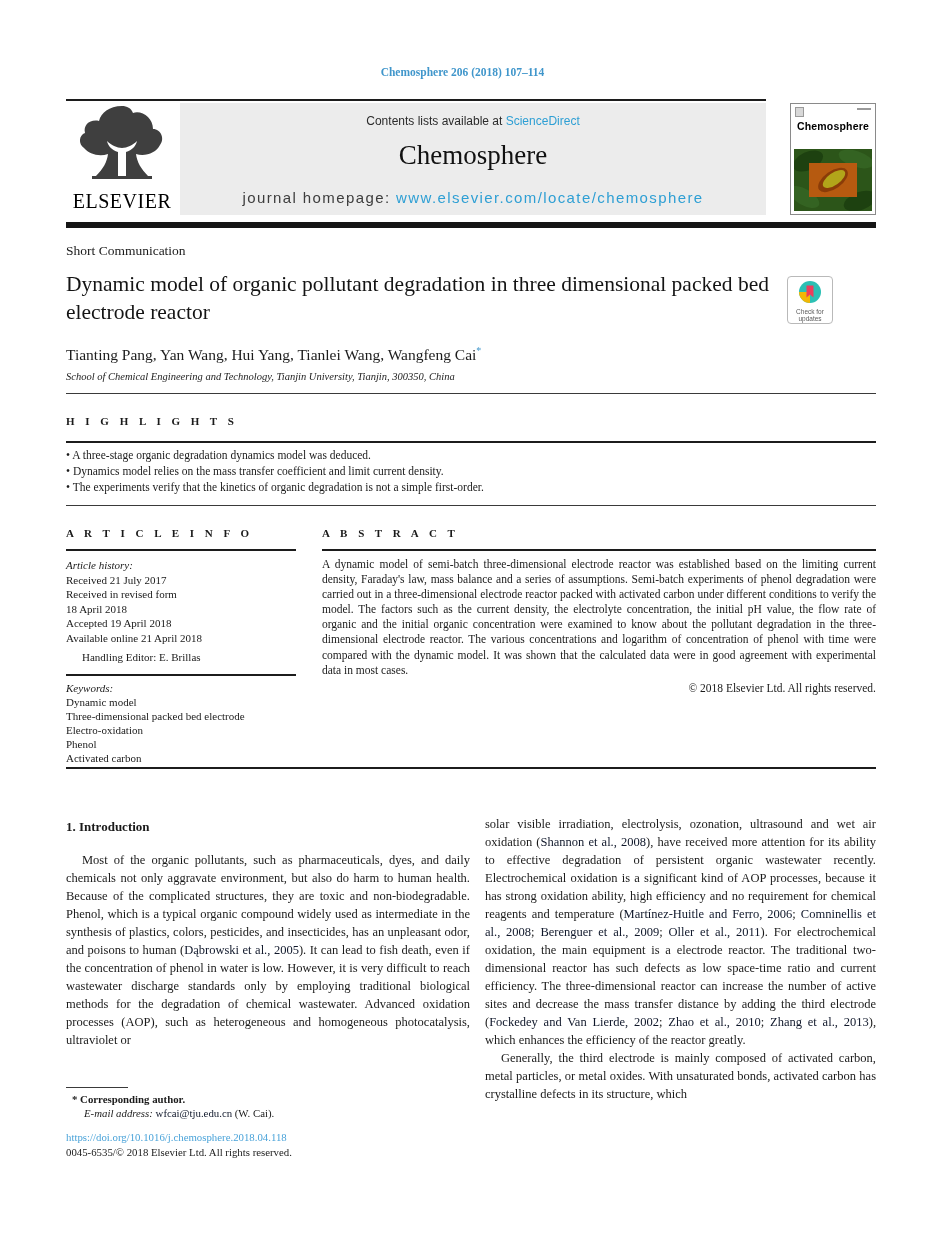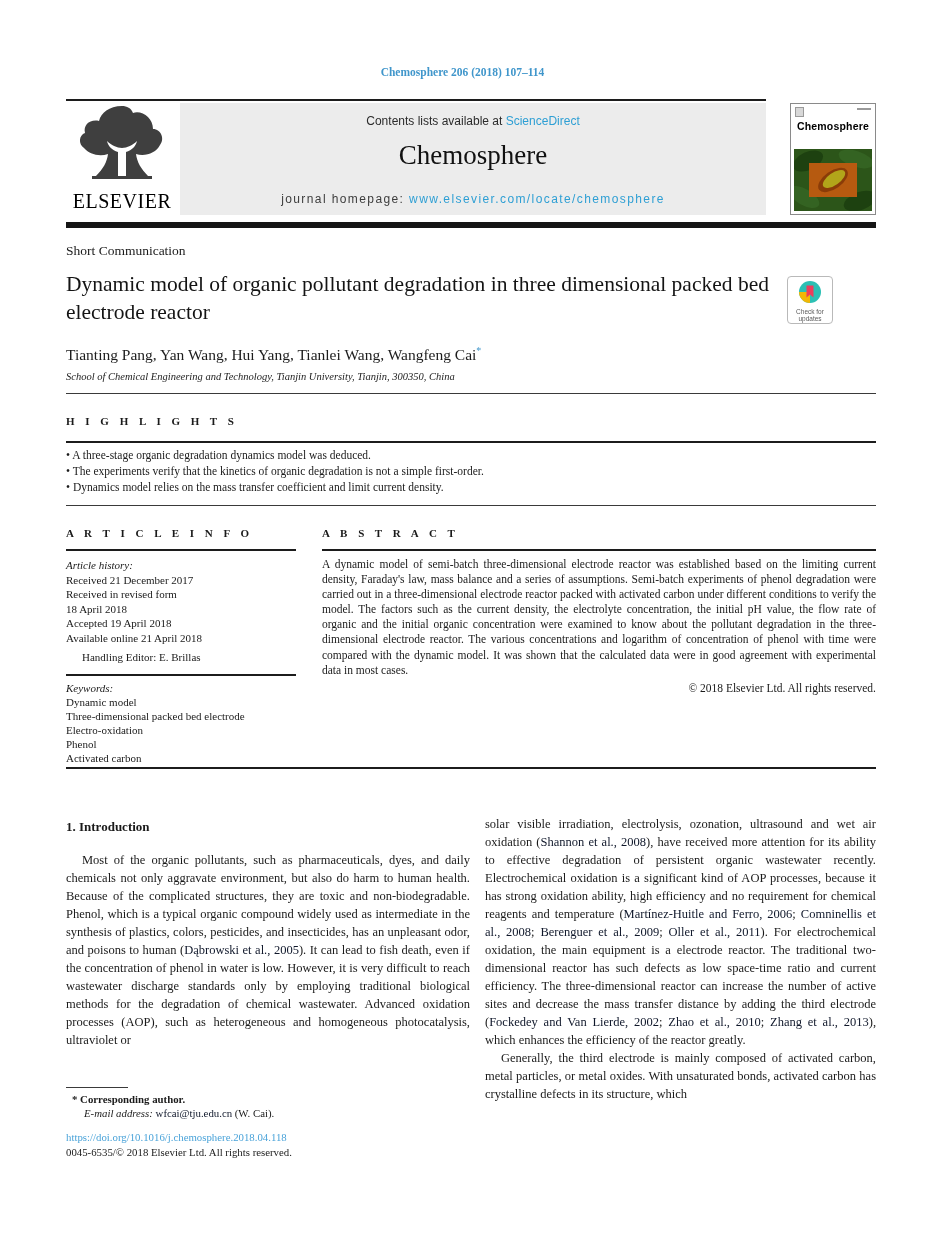--- a/index.html
+++ b/index.html
@@ -15,21 +15,21 @@
   #rule-header { top:99px; left:66px; width:700px; height:2px; }
 
   
   #elsevier-logo { top:104px; left:66px; width:112px; height:112px; text-align:center; }
   #elsevier-logo svg { display:block; margin:0 auto; }
   #elsevier-word { font-size:20px; color:#000000; letter-spacing:0.5px; font-family:"Liberation Serif",serif; }
   #masthead { top:103px; left:180px; width:586px; height:112px; background:#ececec; text-align:center; }
   #contents-line { margin-top:11px; font-family:"Liberation Sans",sans-serif; font-size:12px; color:#2b2b2b; }
   #contents-line .sd { color:#2e9fd4;text-align:center; }
   #journal-name { margin-top:12px; font-size:27px; color:#111; font-family:"Liberation Serif",serif; }
-  #homepage-line { position:absolute; bottom:9px; left:0; width:100%; font-family:"Liberation Sans",sans-serif; font-size:12px; letter-spacing:1.4px; color:#3d3d3d; }
+  #homepage-line { position:absolute; bottom:9px; left:0; width:100%; font-family:"Liberation Sans",sans-serif; font-size:15px; letter-spacing:1.4px; color:#3d3d3d; }
   #homepage-line .url { color:#2e9fd4; }
 
   
   #cover { top:103px; left:790px; width:86px; height:112px; border:1px solid #8a8a8a; background:#fff; }
   #cover-top { height:16px; position:relative; }
   #cover-minilogo { position:absolute; top:3px; left:4px; width:9px; height:10px; background:#d8d8d8; border:1px solid #9a9a9a; }
   #cover-minitext { position:absolute; top:4px; right:4px; width:14px; height:2px; background:#9a9a9a; }
   #cover-title { text-align:center; font-family:"Liberation Sans",sans-serif; font-weight:bold; font-size:10.5px; color:#000; letter-spacing:0.2px; }
   #cover-art { position:absolute; bottom:3px; left:3px; right:3px; height:62px; }
 
@@ -152,30 +152,30 @@
   <div id="authors" class="abs">
     <span>Tianting Pang, Yan Wang, Hui Yang, Tianlei Wang, Wangfeng Cai</span><span class="mark">*</span>
   </div>
   <div id="affiliation" class="abs">School of Chemical Engineering and Technology, Tianjin University, Tianjin, 300350, China</div>
 
   <div id="rule-aff" class="abs"></div>
   <div id="hl-heading" class="abs">H I G H L I G H T S</div>
   <div id="rule-hl-top" class="rule"></div>
   <div id="hl-list" class="abs">
     <div class="hl-item">A three-stage organic degradation dynamics model was deduced.</div>
+    <div class="hl-item">Dynamics model relies on the mass transfer coefficient and limit current density.</div>
     <div class="hl-item">The experiments verify that the kinetics of organic degradation is not a simple first-order.</div>
-    <div class="hl-item">Dynamics model relies on the mass transfer coefficient and limit current density.</div>
   </div>
   <div id="rule-hl-bot" class="abs"></div>
 
   <div id="info-heading" class="abs">A R T I C L E  I N F O</div>
   <div id="rule-info" class="rule"></div>
   <div id="history" class="abs">
     <div class="ital">Article history:</div>
-    <div>Received 21 December 2017</div>
+    <div>Received 21 July 2017</div>
     <div>Received in revised form</div>
     <div>18 April 2018</div>
     <div>Accepted 19 April 2018</div>
     <div>Available online 21 April 2018</div>
   </div>
   <div id="handling" class="abs">Handling Editor: E. Brillas</div>
   <div id="rule-kw" class="rule"></div>
   <div id="keywords" class="abs">
     <div class="ital">Keywords:</div>
     <div>Dynamic model</div>

